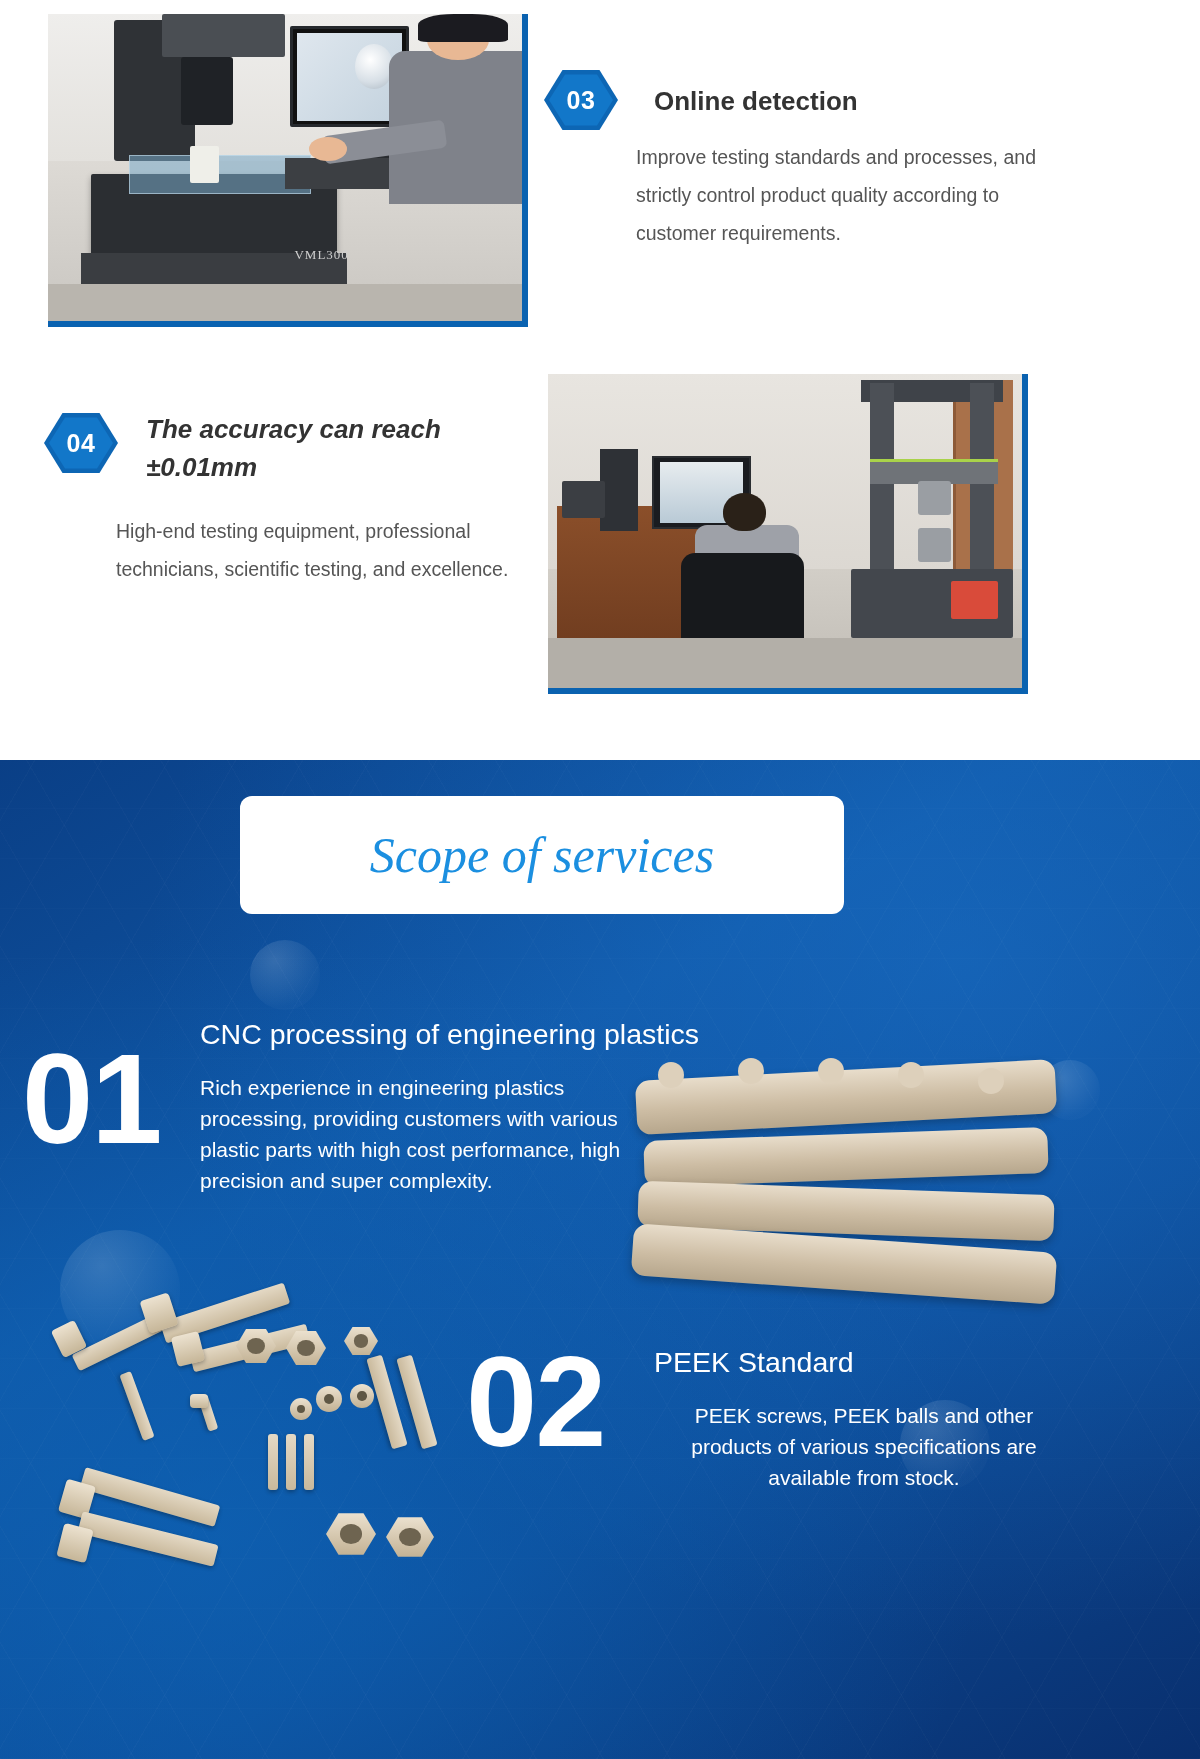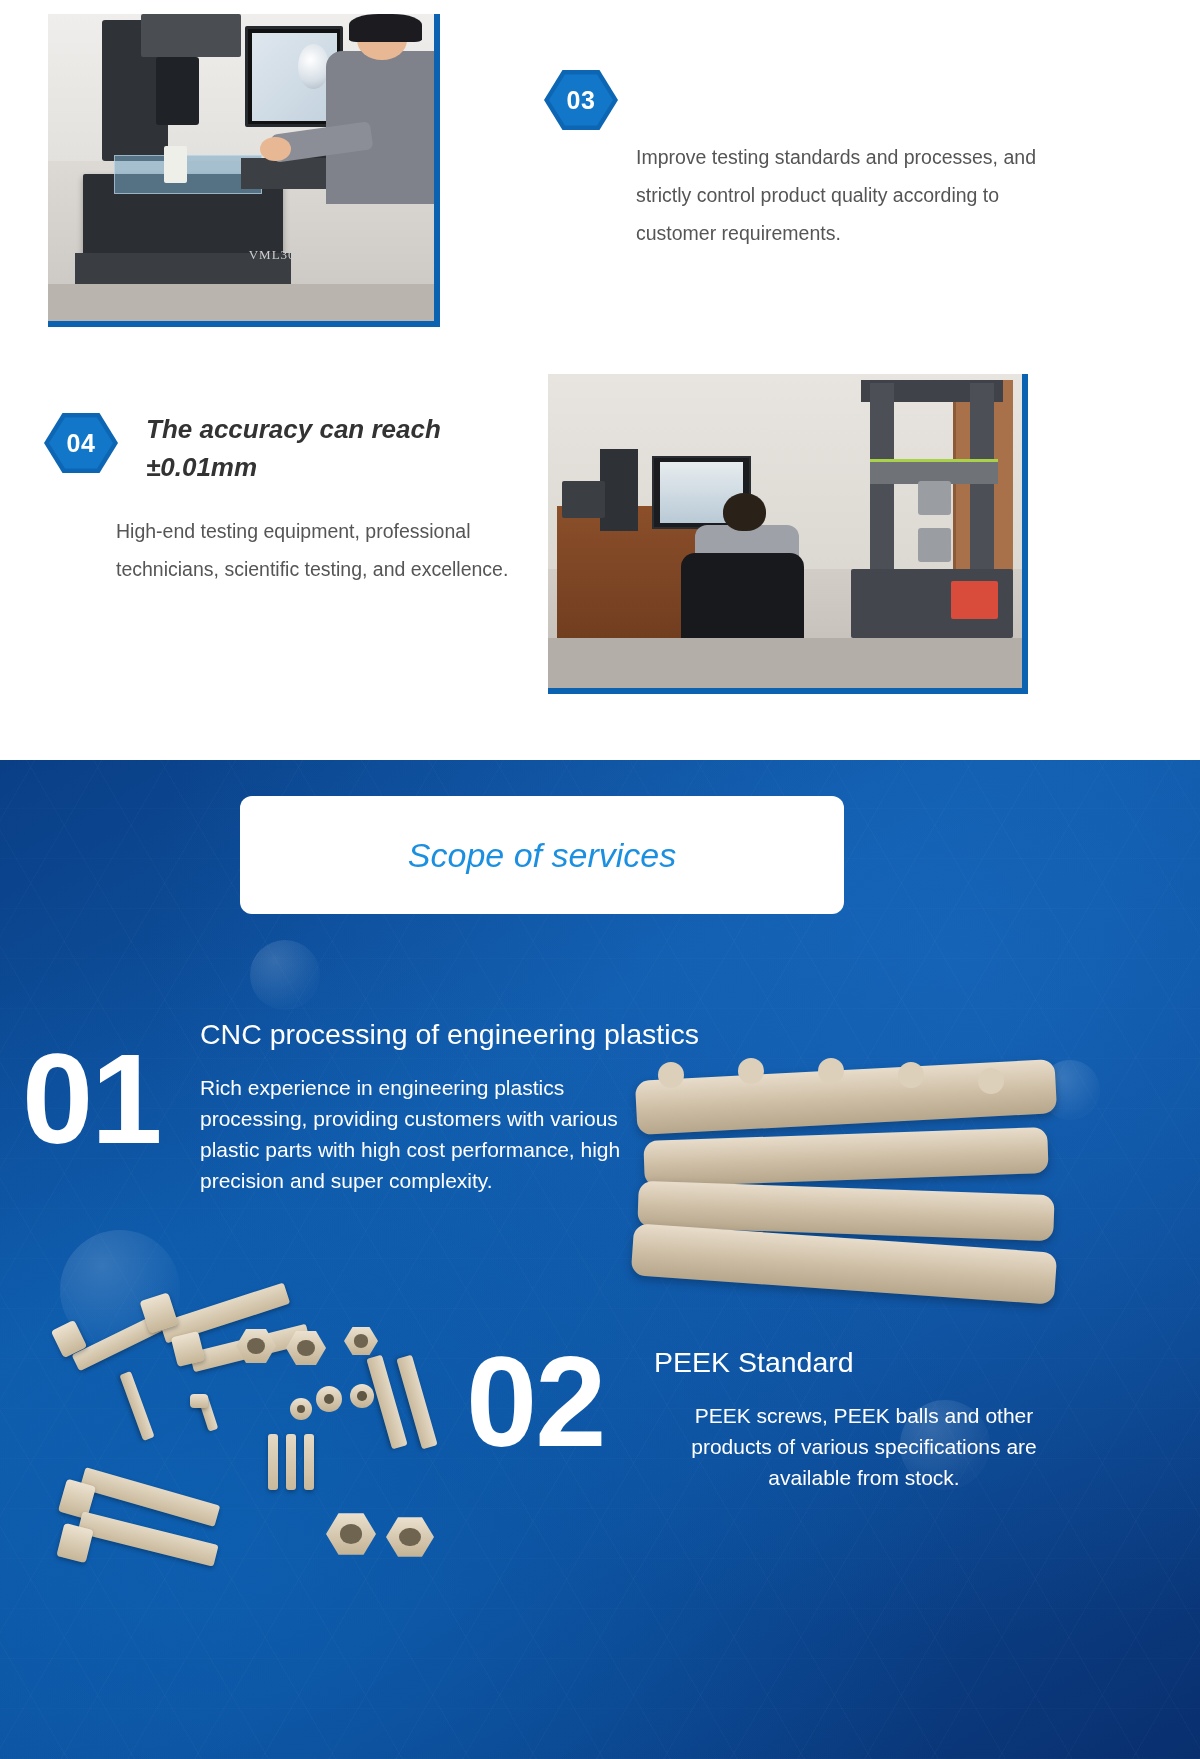--- a/index.html
+++ b/index.html
@@ -37,21 +37,21 @@
     right: 6px;
     bottom: 6px;
     overflow: hidden;
     background: #cfd4d8;
   }
 
   
   #photo-measuring {
     left: 48px;
     top: 14px;
-    width: 392px;
+    width: 480px;
     height: 313px;
   }
   .msr-bg {
     position: absolute; inset: 0;
     background: linear-gradient(180deg, #e6e4e0 0%, #dedbd6 45%, #c9c6c1 100%);
   }
   .msr-wall {
     position: absolute; left: 0; top: 0; width: 100%; height: 48%;
     background: linear-gradient(180deg,#efeeec 0%, #e3e1dd 100%);
   }
@@ -300,23 +300,23 @@
     width: 604px;
     height: 118px;
     background: #ffffff;
     border-radius: 12px;
     display: flex;
     align-items: center;
     justify-content: center;
   }
   .title-card span {
     color: #1b8fe0;
-    font-size: 34px;
+    font-size: 50px;
     font-style: italic;
-    font-family: Liberation Sans, sans-serif;
+    font-family: Liberation Serif, serif;
   }
 
   .big-num {
     position: absolute;
     color: #ffffff;
     font-size: 128px;
     font-weight: bold;
     line-height: 1;
     letter-spacing: -2px;
   }
@@ -425,20 +425,21 @@
       <div class="msr-arm"></div>
       <div class="msr-hand"></div>
       <div class="msr-floor"></div>
       <div class="msr-label">VML300</div>
     </div>
   </div>
 
   <div class="hex-badge" style="left:544px; top:68px;justify-content:center;">
     <div class="hex-inner">03</div>
   </div>
+  <div class="block-heading" style="left:654px; top:82px; width:420px;">Online detection</div>
   <div class="block-body" style="left:636px; top:138px; width:400px;">Improve testing standards and processes, and strictly control product quality according to customer requirements.</div>
 
   <div class="hex-badge" style="left:44px; top:411px;">
     <div class="hex-inner">04</div>
   </div>
   <div class="block-heading" style="left:146px; top:410px; width:380px;font-style:italic;">The accuracy can reach ±0.01mm</div>
   <div class="block-body" style="left:116px; top:512px; width:432px;">High-end testing equipment, professional technicians, scientific testing, and excellence.</div>
 
   <div class="photo-frame" id="photo-tensile">
     <div class="photo-inner">

